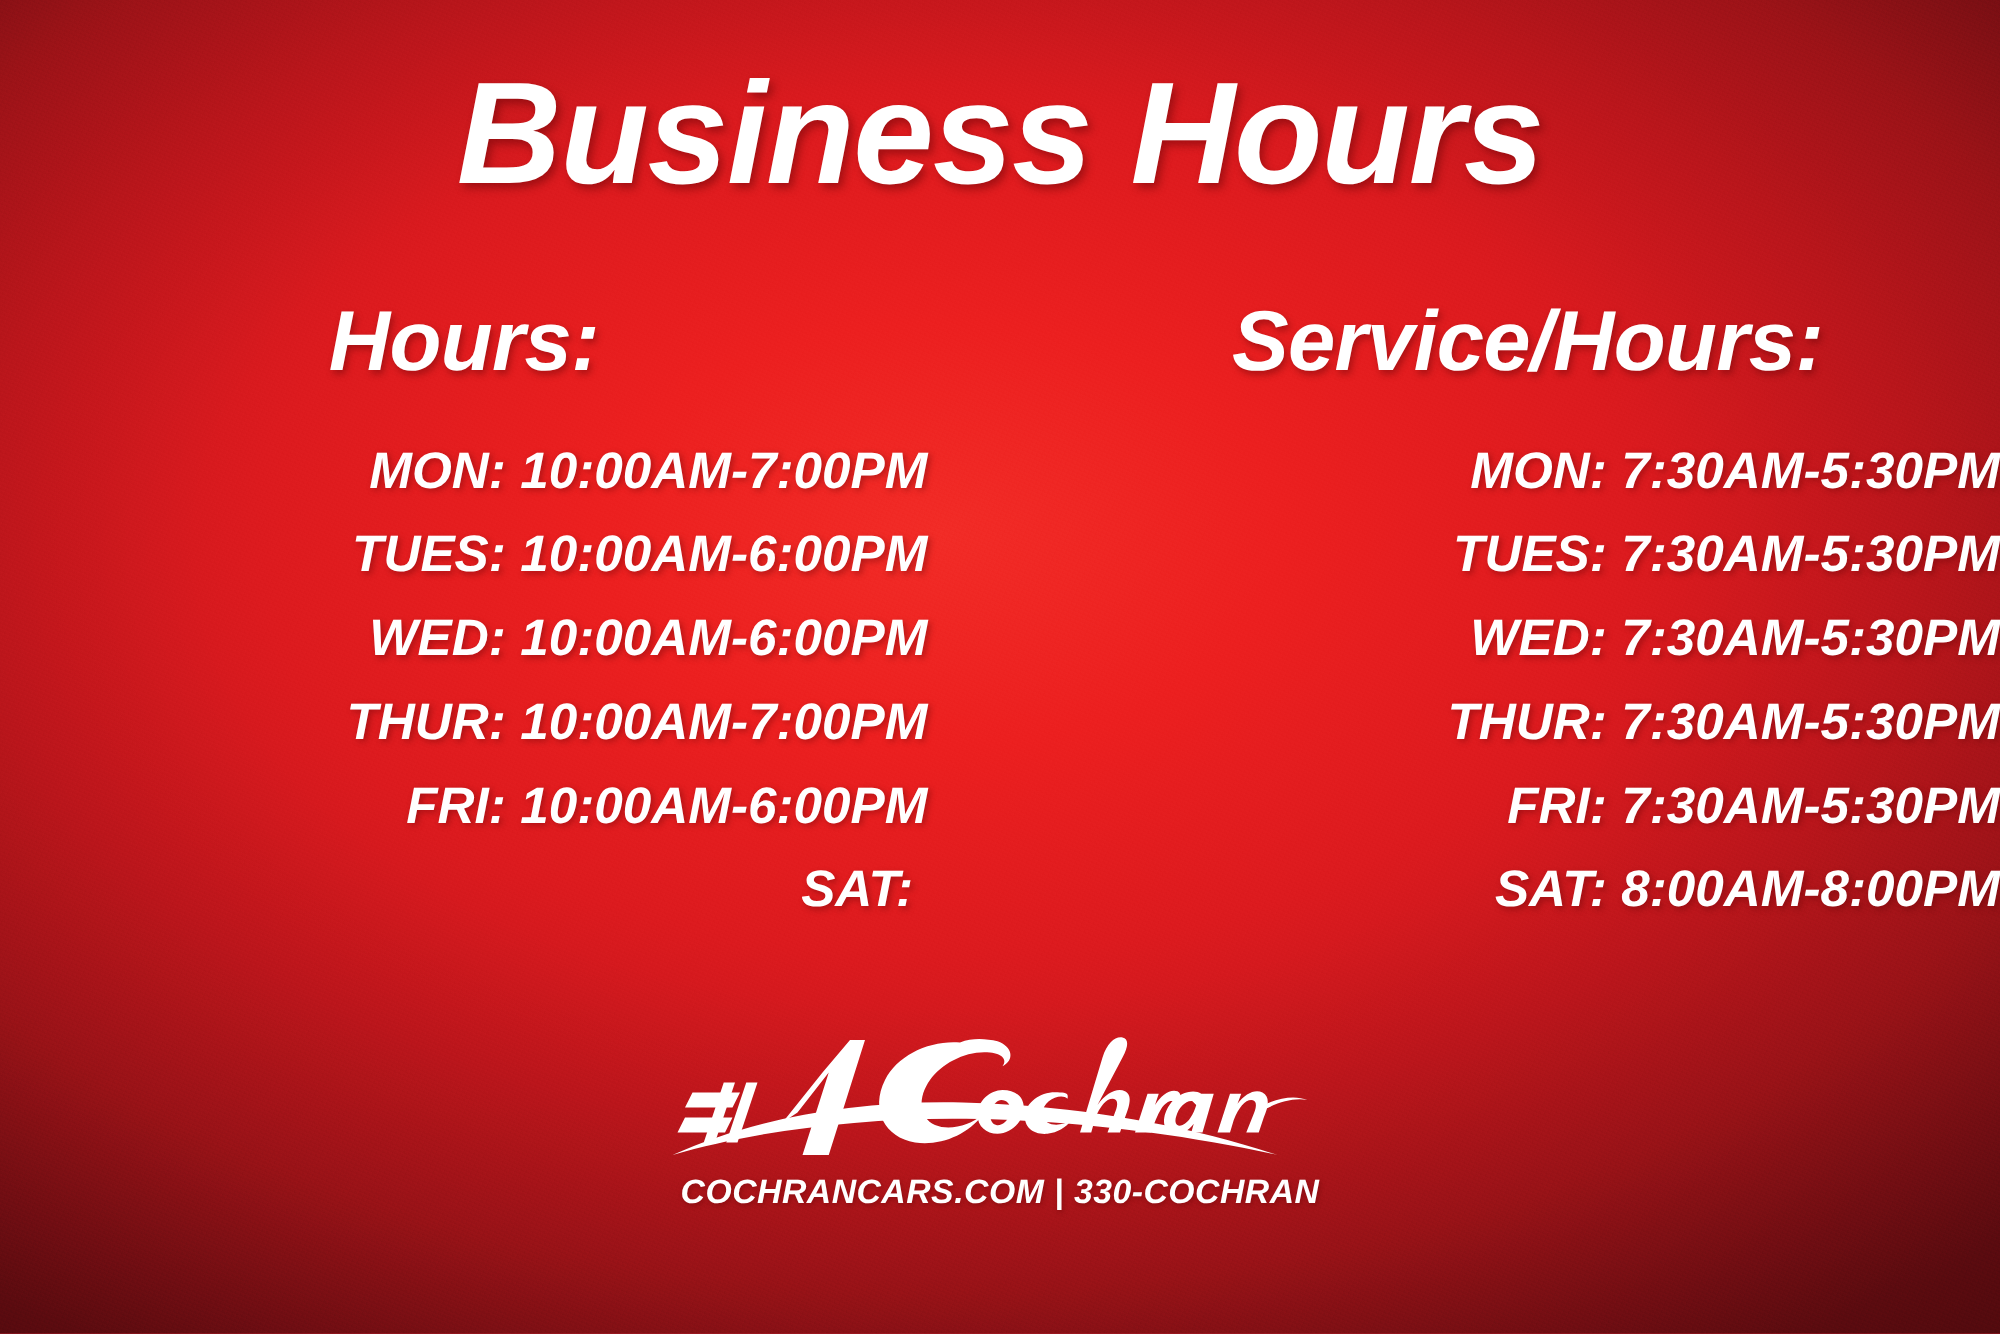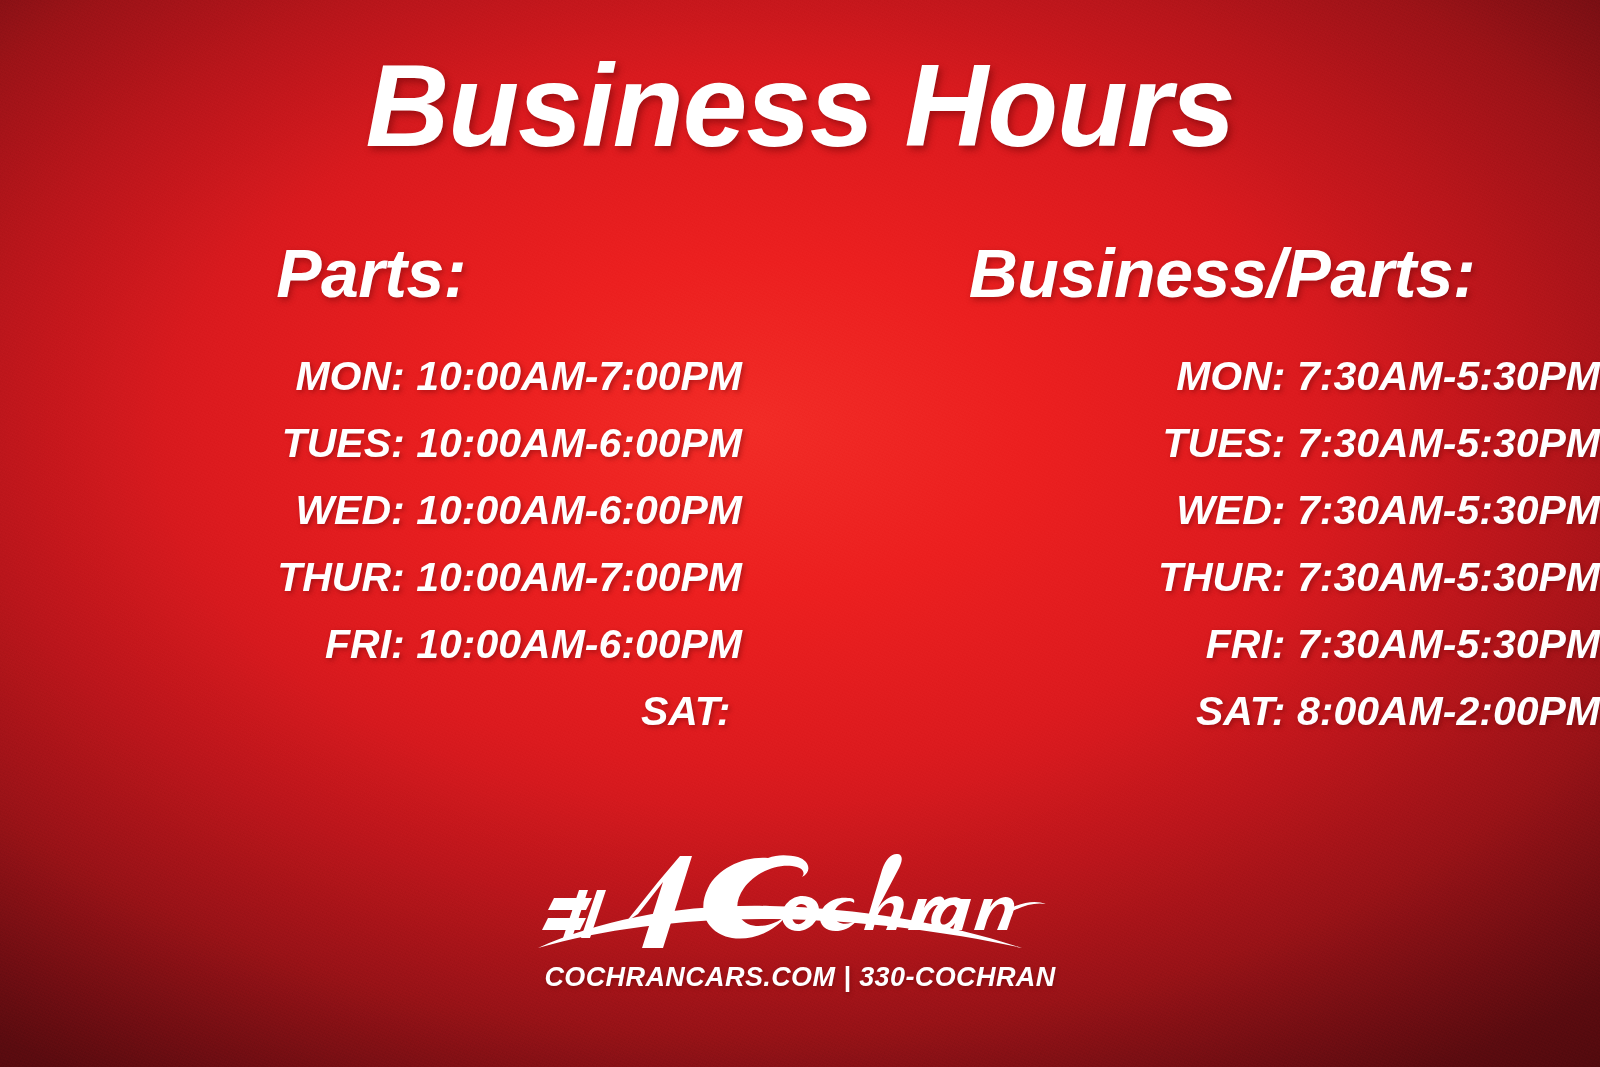--- a/index.html
+++ b/index.html
@@ -94,21 +94,21 @@
     justify-content:flex-end;
     white-space:nowrap;
     text-shadow:2px 2px 5px rgba(90,0,4,.40);
   }
   .hours-row .day  { margin-right:.28em; }
 
   
   .logo-block {
     position:absolute;
     left:0; right:0;
-    top:836px;
+    top:812px;
     display:flex;
     flex-direction:column;
     align-items:center;
   }
   .logo-mark {
     position:relative;
     width:540px;
     height:118px;
   }
   .logo-mark svg { display:block; width:100%; height:100%; overflow:visible; }
@@ -132,21 +132,21 @@
   <div id="grain"></div>
   <div id="vignette"></div>
 
   <div id="content">
 
     <h1 class="title">Business Hours</h1>
 
     <div class="columns">
 
       <div class="col col-sales">
-        <div class="col-head">Parts:</div>
+        <div class="col-head">Hours:</div>
 
         <ul class="hours-list">
           <li class="hours-row">
             <span class="day">MON:</span>
             <span class="range">10:00AM-7:00PM</span>
           </li>
           <li class="hours-row">
             <span class="day">TUES:</span>
             <span class="range">10:00AM-6:00PM</span>
           </li>
@@ -162,21 +162,21 @@
             <span class="day">FRI:</span>
             <span class="range">10:00AM-6:00PM</span>
           </li>
           <li class="hours-row">
             <span class="day">SAT:</span>
           </li>
         </ul>
       </div>
 
       <div class="col col-service">
-        <div class="col-head">Business/Parts:</div>
+        <div class="col-head">Service/Hours:</div>
 
         <ul class="hours-list">
           <li class="hours-row">
             <span class="day">MON:</span>
             <span class="range">7:30AM-5:30PM</span>
           </li>
           <li class="hours-row">
             <span class="day">TUES:</span>
             <span class="range">7:30AM-5:30PM</span>
           </li>
@@ -187,21 +187,21 @@
           <li class="hours-row">
             <span class="day">THUR:</span>
             <span class="range">7:30AM-5:30PM</span>
           </li>
           <li class="hours-row">
             <span class="day">FRI:</span>
             <span class="range">7:30AM-5:30PM</span>
           </li>
           <li class="hours-row">
             <span class="day">SAT:</span>
-            <span class="range">8:00AM-2:00PM</span>
+            <span class="range">8:00AM-8:00PM</span>
           </li>
         </ul>
       </div>
 
     </div>
 
     <div class="logo-block">
 
       <div class="logo-mark">
         <svg viewBox="0 0 540 118" xmlns="http://www.w3.org/2000/svg" aria-hidden="true">

